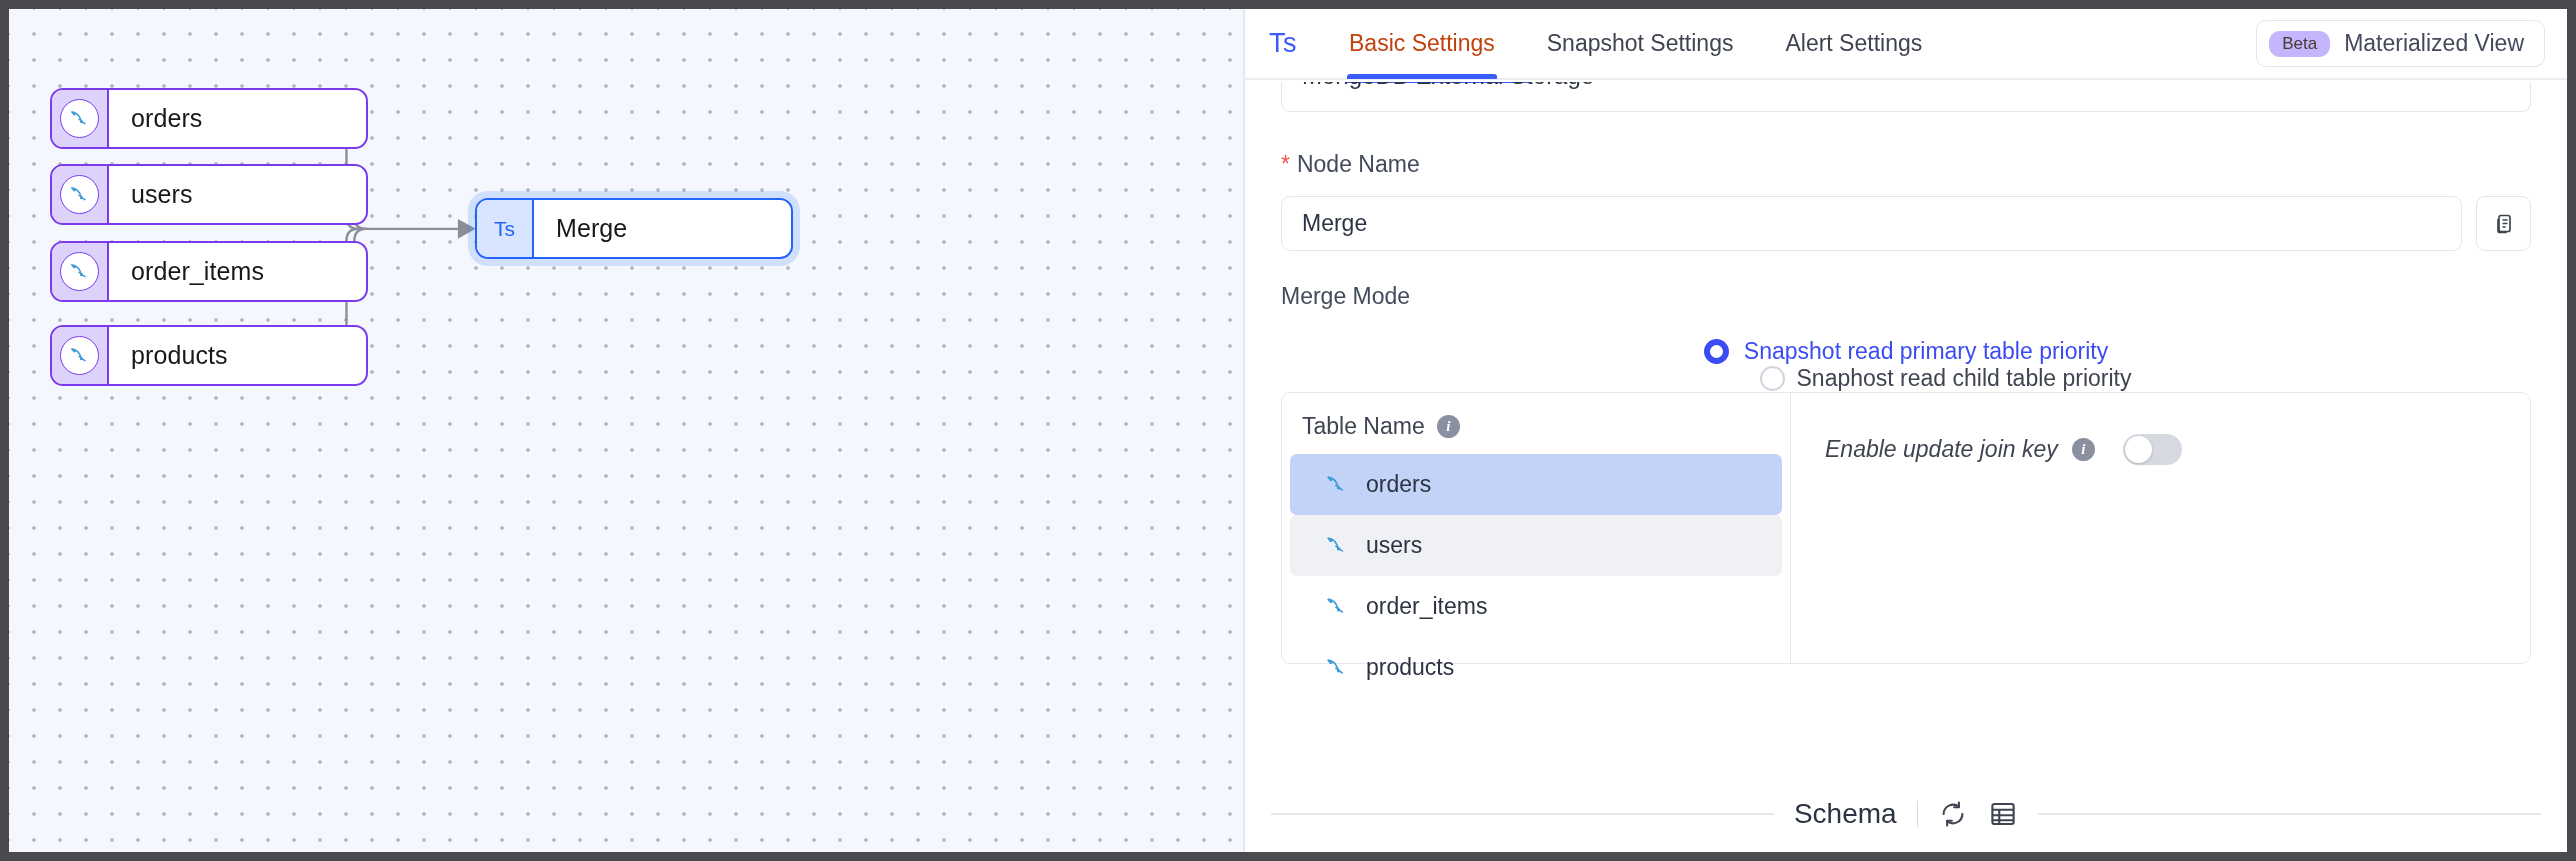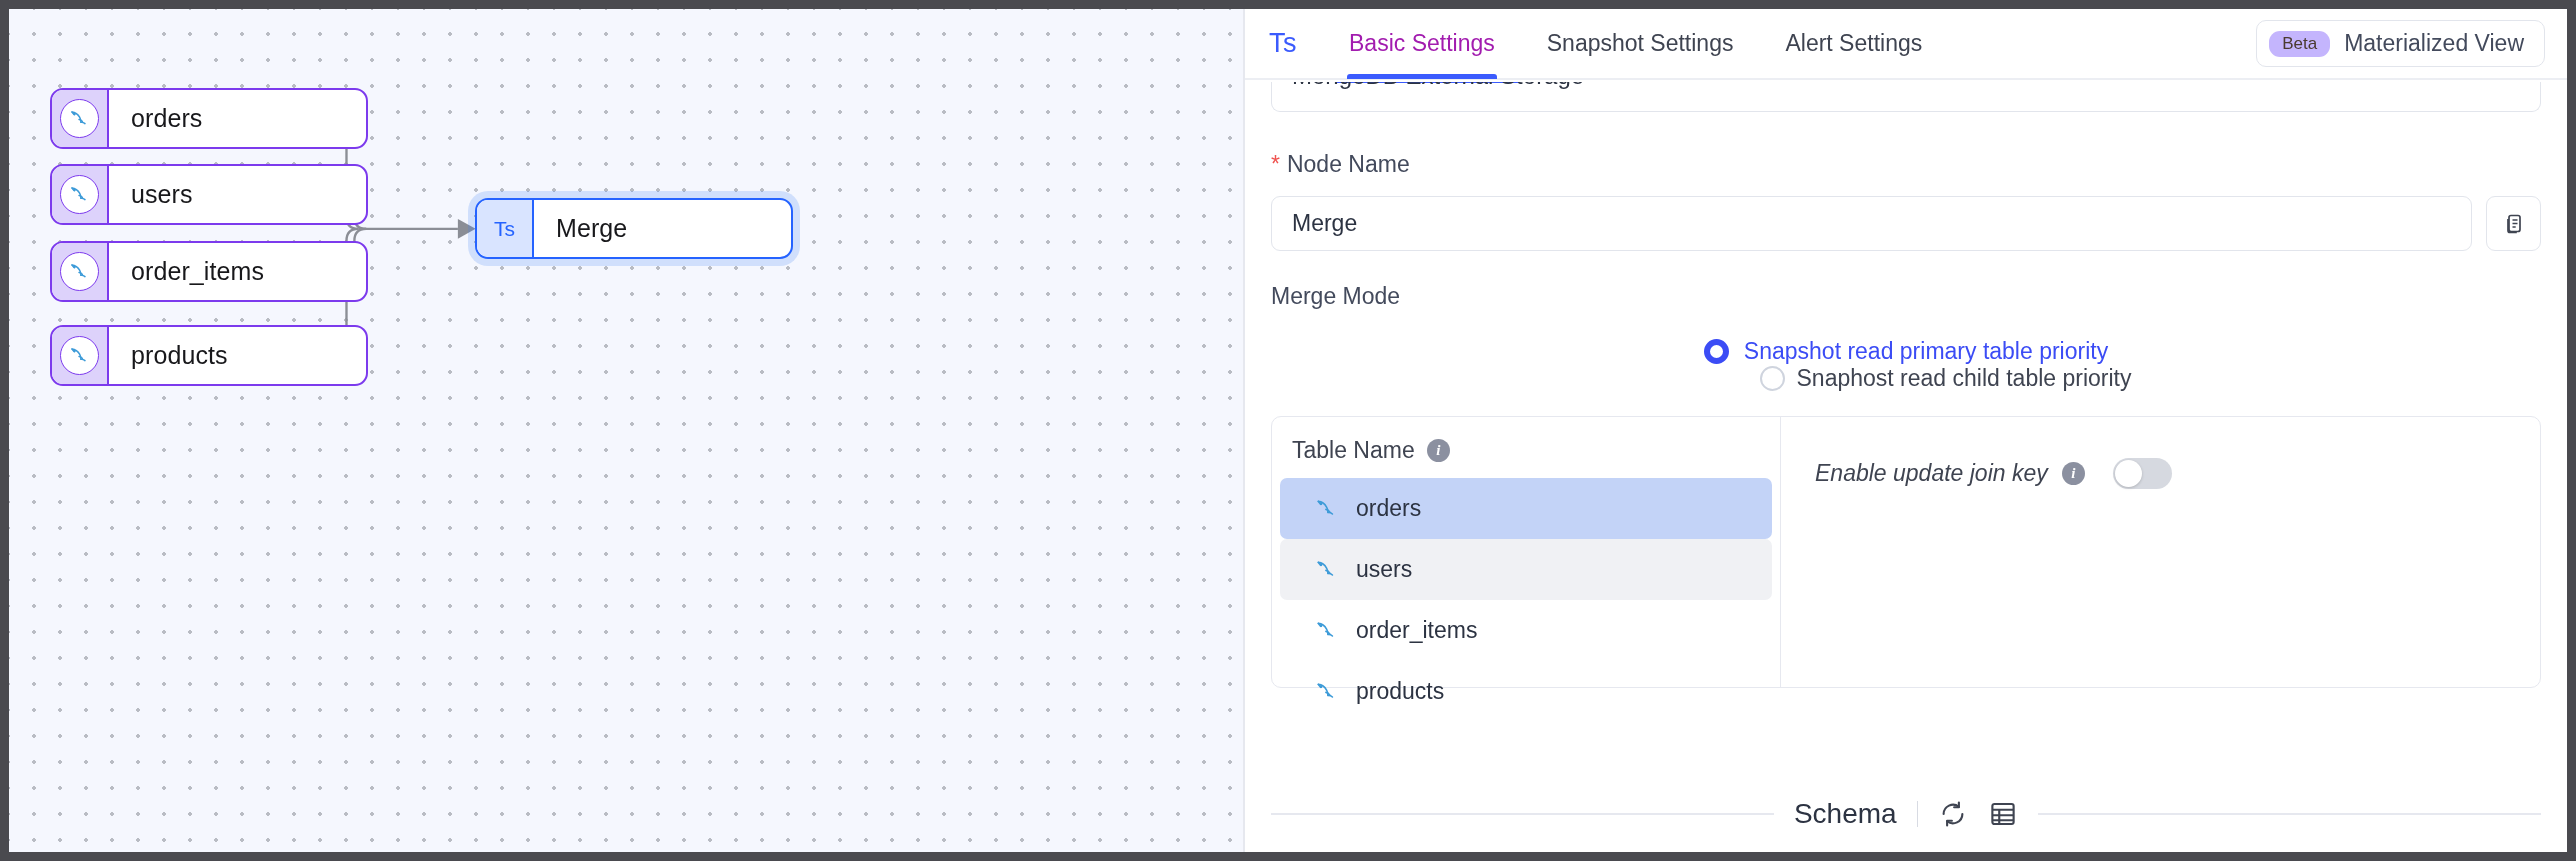--- a/index.html
+++ b/index.html
@@ -103,21 +103,21 @@
   .tab {
     position: relative;
     font-size: 23px;
     color: #3f4451;
     padding: 0 26px;
     height: 71px;
     display: flex; align-items: center;
     cursor: pointer;
     white-space: nowrap;
   }
-  .tab.active { color: #a21caf; }
+  .tab.active { color: #c2410c; }
   .tab.active::after {
     content: "";
     position: absolute;
     left: 24px; right: 24px; bottom: 0;
     height: 5px; background: #3b5bfd;
     border-radius: 3px 3px 0 0;
   }
   .mv-btn {
     margin-left: auto;
     display: flex; align-items: center; gap: 14px;
@@ -132,21 +132,21 @@
     color: #4a3a30;
     font-size: 17px;
     border-radius: 11px;
     padding: 3px 13px;
   }
   .mv-label { font-size: 23px; color: #434a5c; white-space: nowrap; }
 
   .panel-body {
     flex: 1;
     position: relative;
-    padding: 0 26px;
+    padding: 0 36px;
     overflow: hidden;
   }
 
   .clipped-field {
     position: relative;
     height: 30px;
     margin-top: 2px;
     border: 1.5px solid #e2e5ec;
     border-top: none;
     border-radius: 0 0 9px 9px;
@@ -202,21 +202,20 @@
     flex: 0 0 25px;
   }
   .radio-item.checked .radio-dot {
     border: 6px solid #3b4cf5;
   }
   .radio-label { font-size: 23px; color: #3f4451; white-space: nowrap; }
   .radio-item.checked .radio-label { color: #3b4cf5; }
 
   .dual-card {
     display: flex;
-    margin-top: 24px;
     border: 1.5px solid #e6e8ef;
     border-radius: 10px;
     height: 272px;
     overflow: visible;
     position: relative;
   }
   .dual-left {
     width: 509px;
     flex: 0 0 509px;
     border-right: 1.5px solid #e6e8ef;

